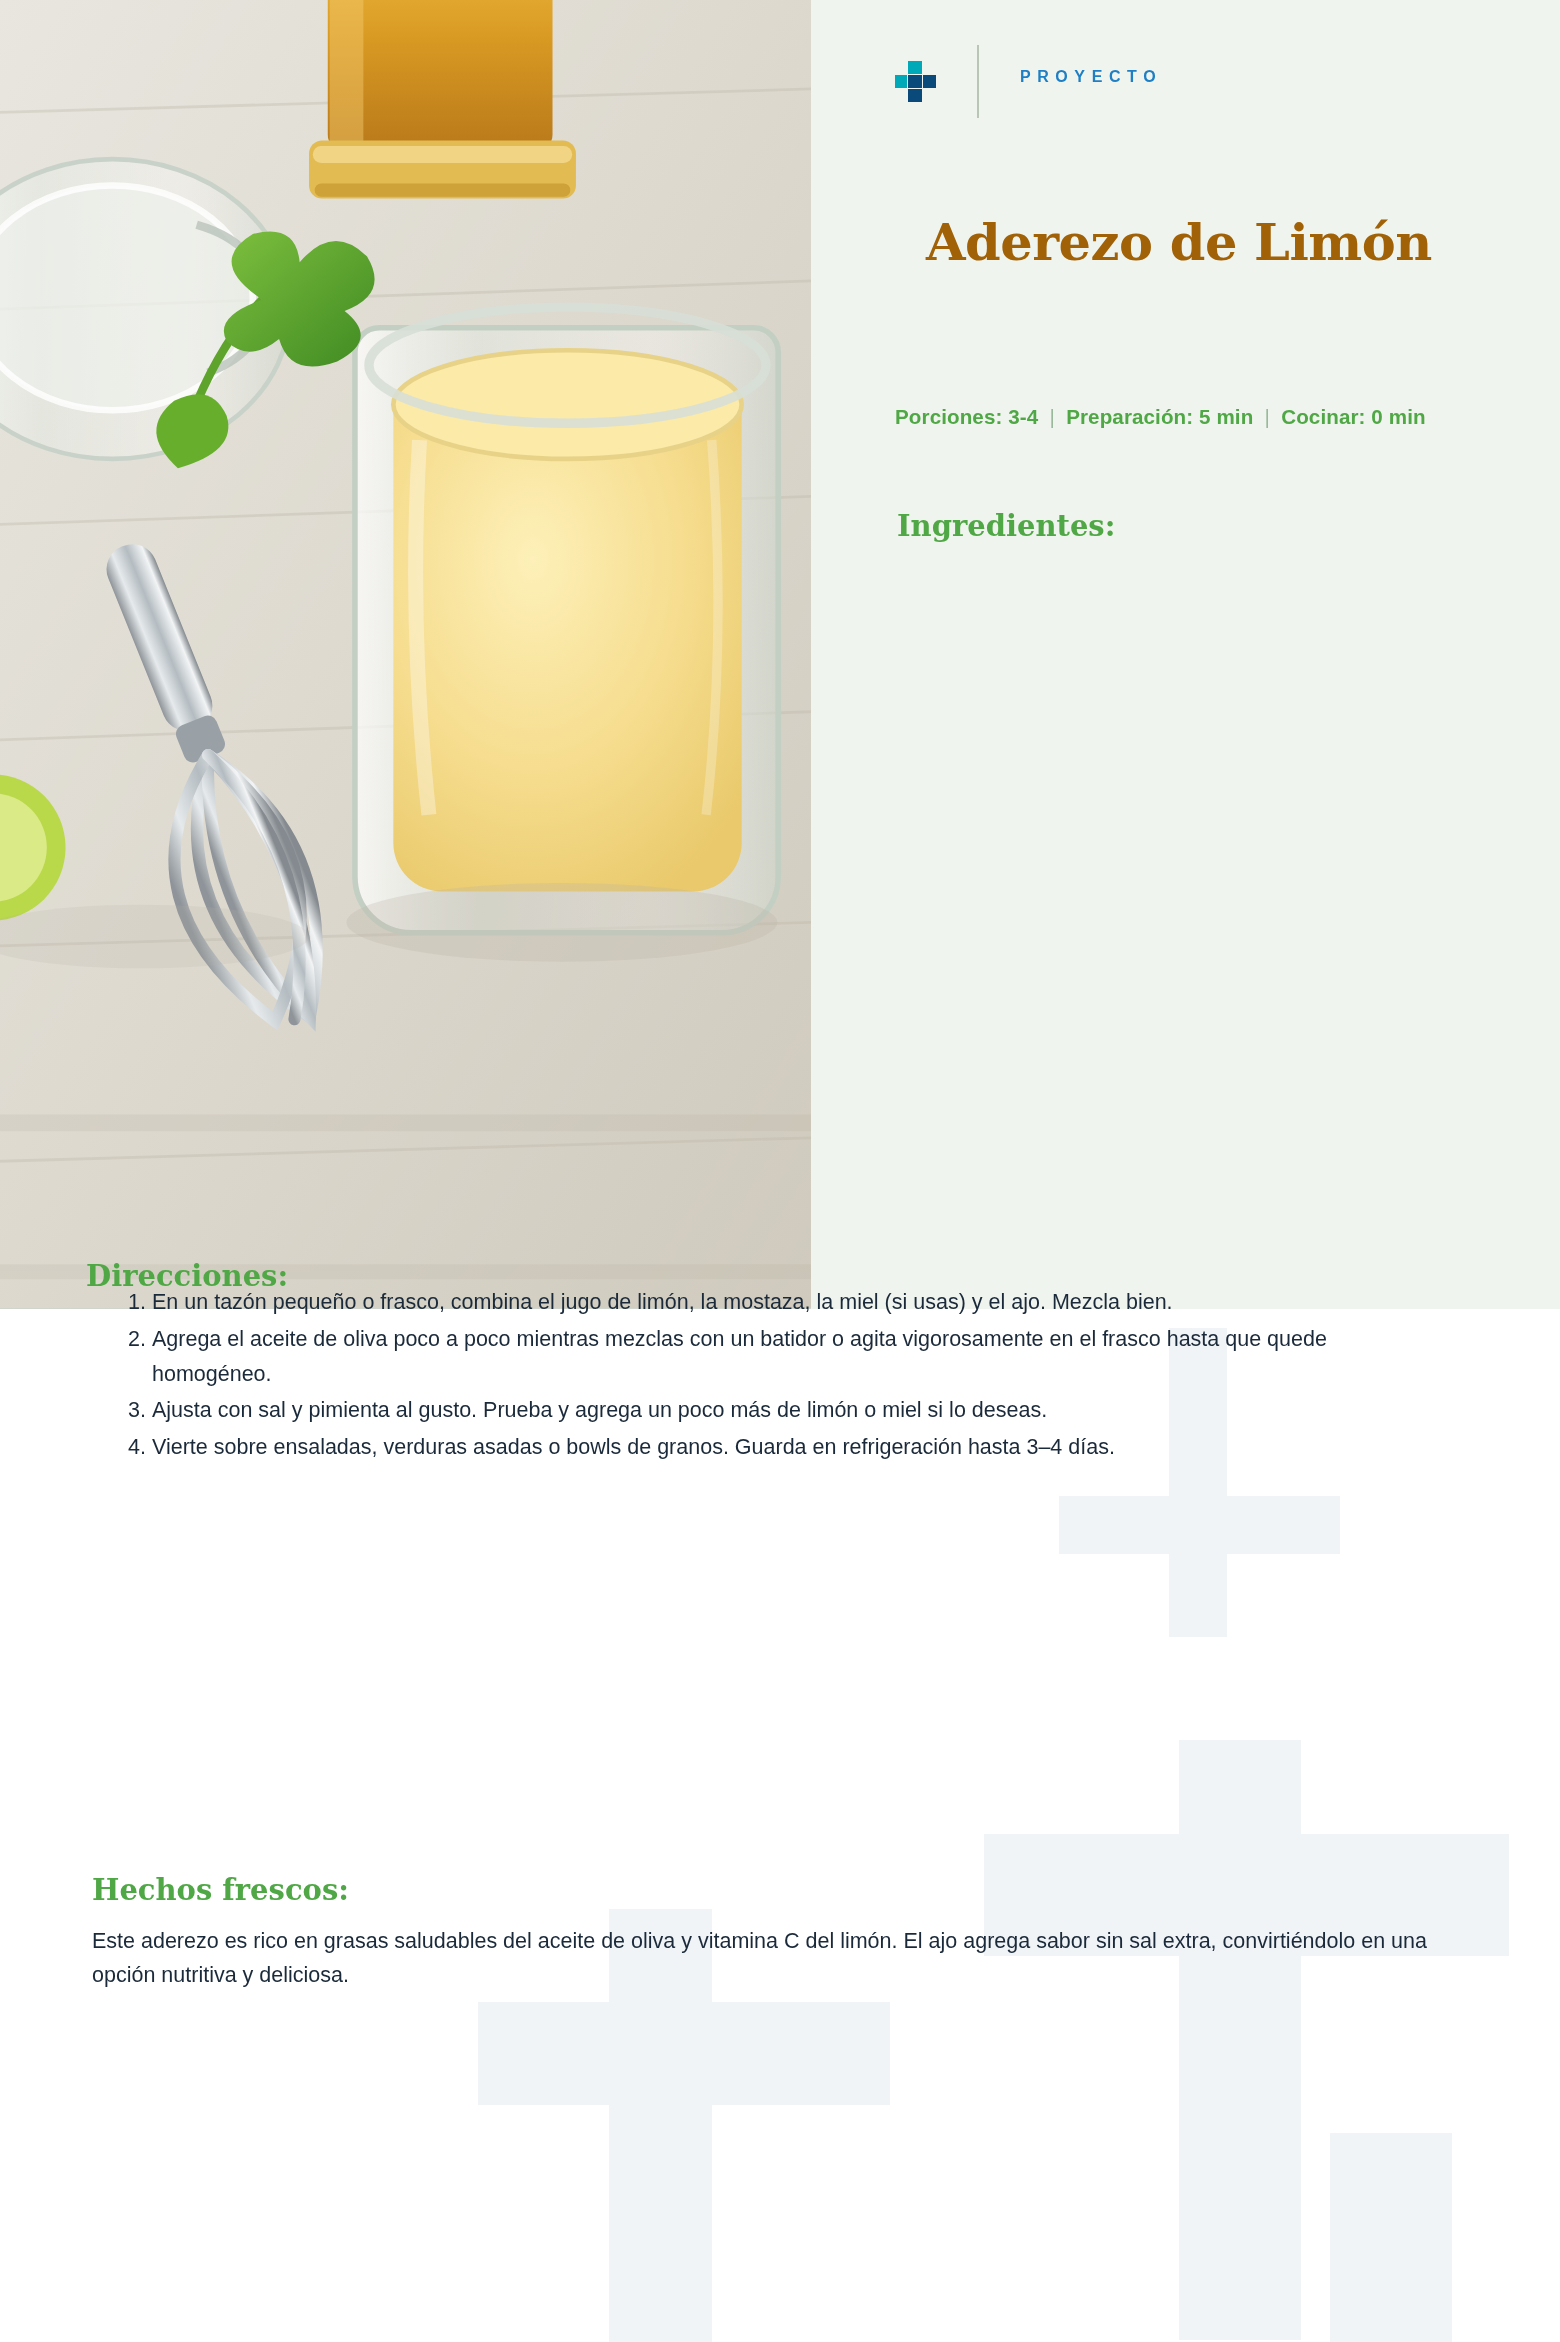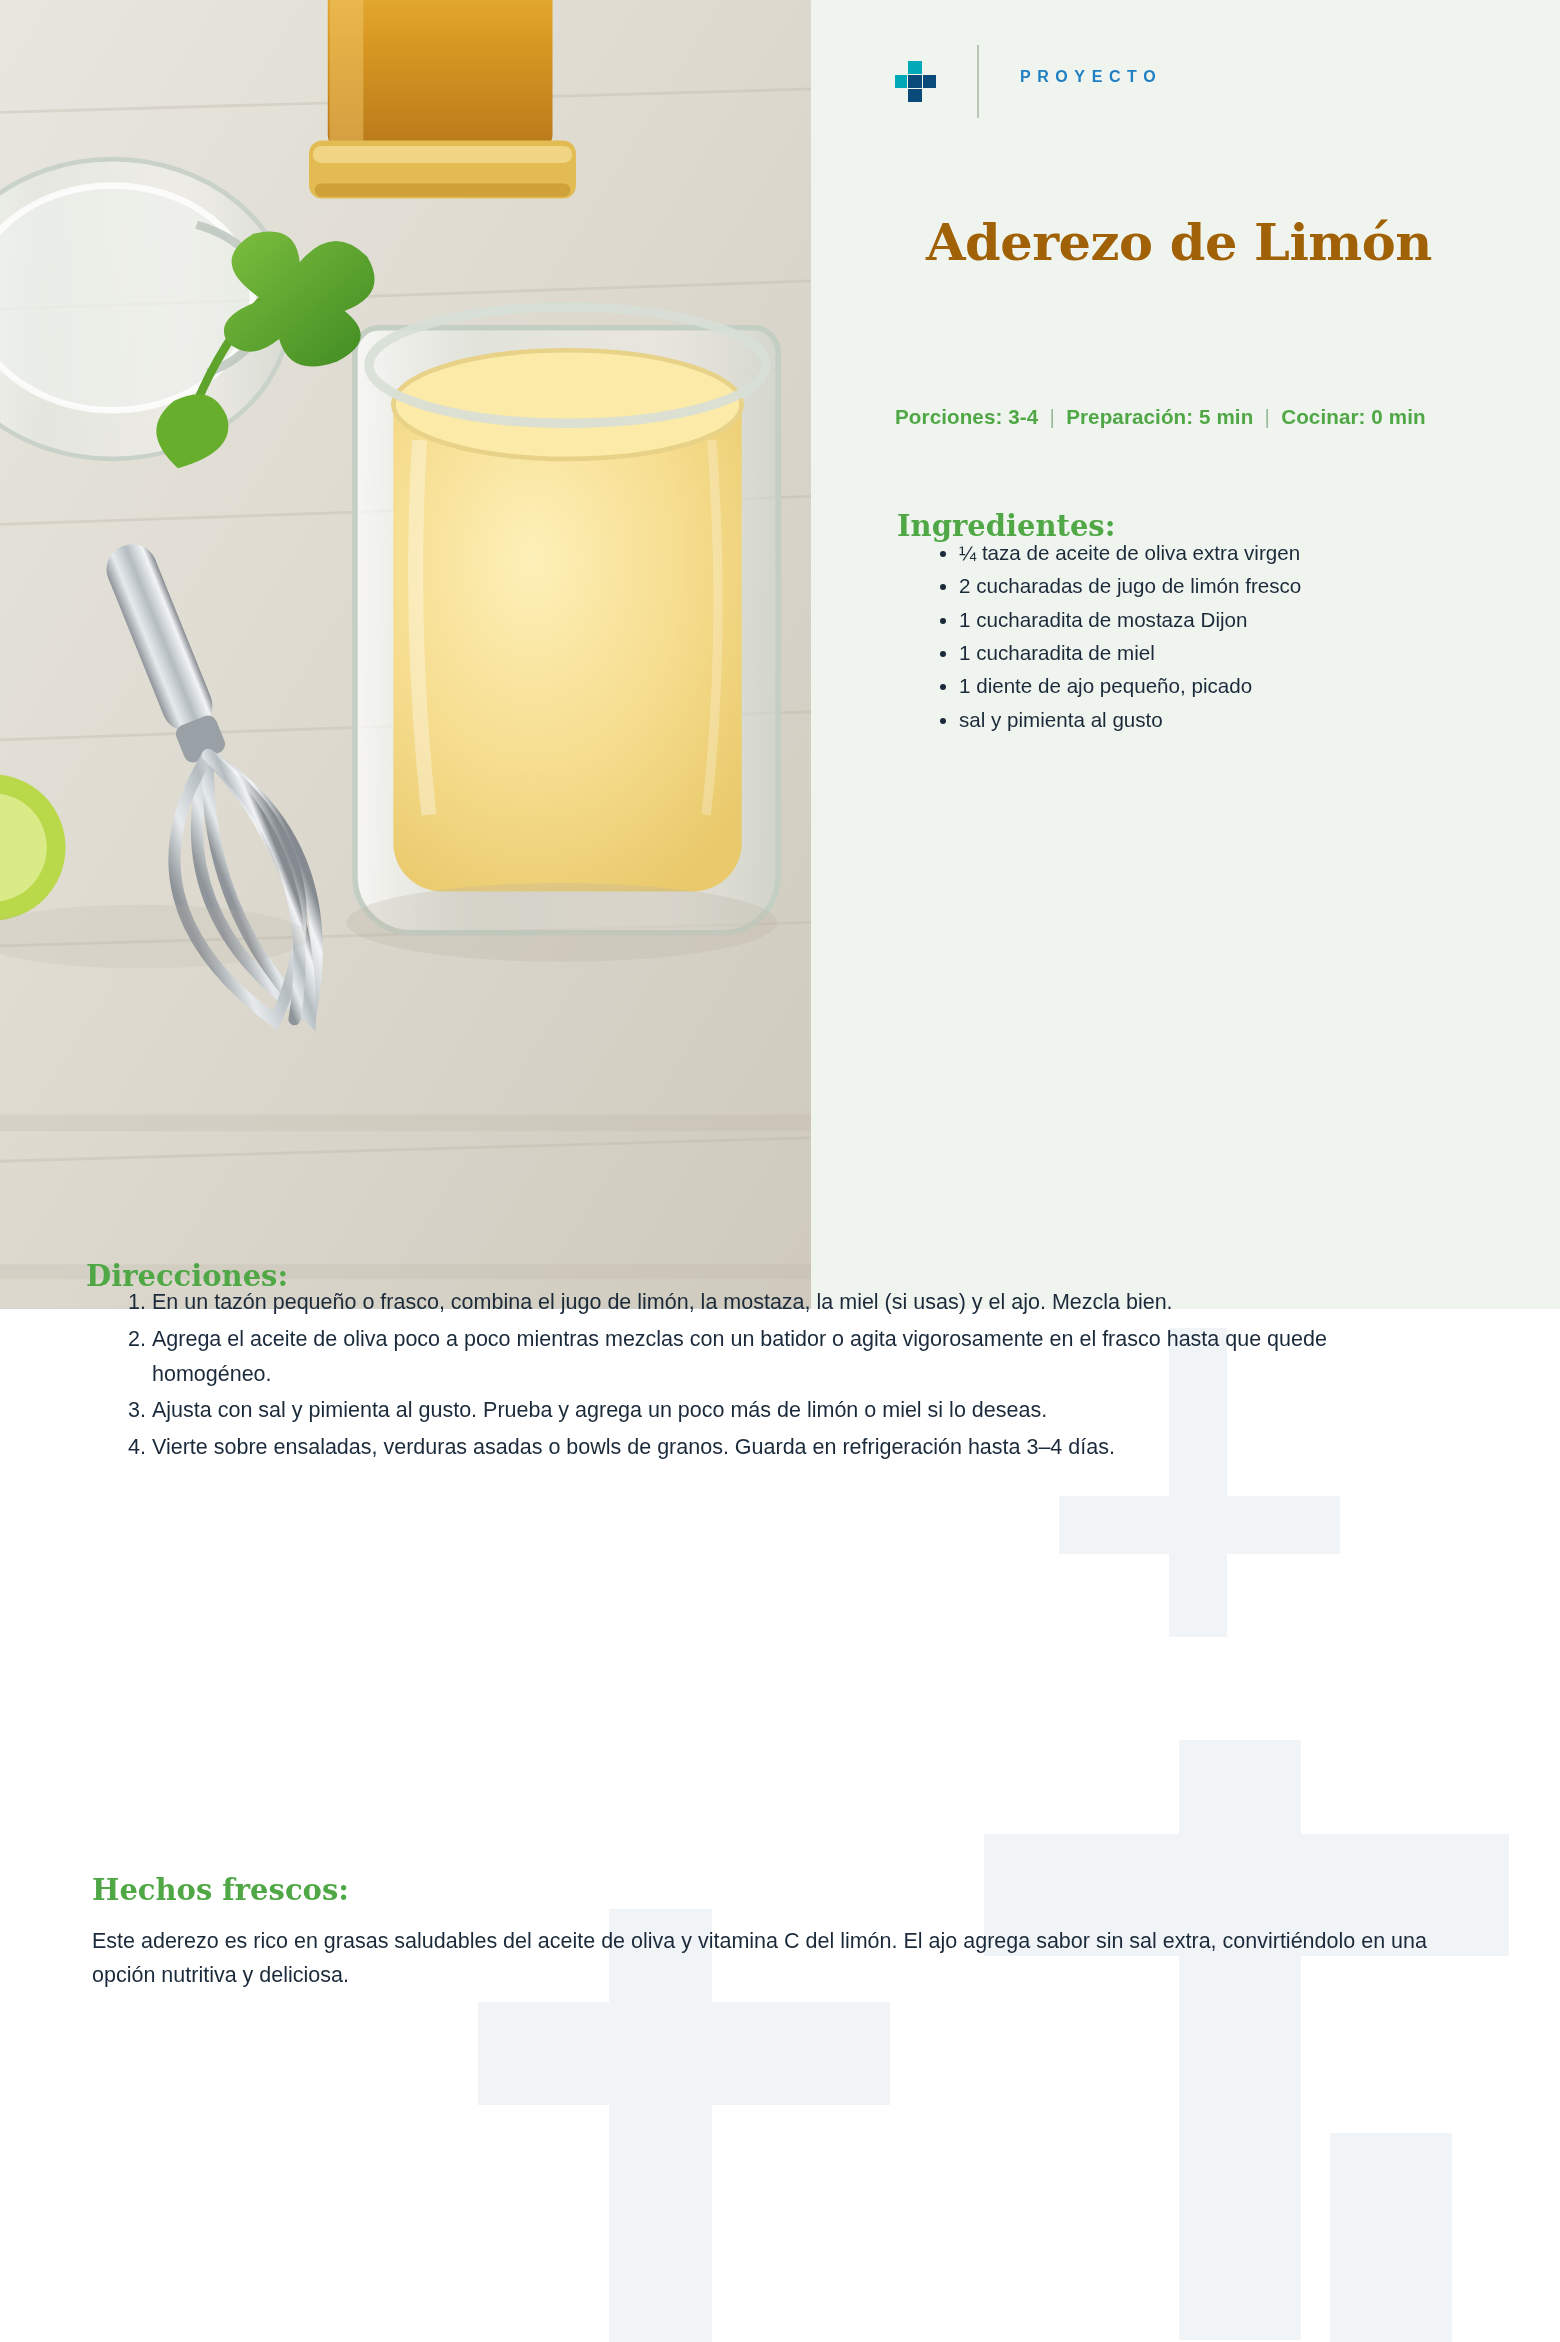--- a/index.html
+++ b/index.html
@@ -370,28 +370,20 @@
 
     <div class="meta-line">
       <span>Porciones: 3-4</span>
       <span class="meta-sep">|</span>
       <span>Preparación: 5 min</span>
       <span class="meta-sep">|</span>
       <span>Cocinar: 0 min</span>
     </div>
 
     <h2 class="ingredients-head">Ingredientes:</h2>
-    <ul class="ingredients-list">
-      <li>¼ taza de aceite de oliva extra virgen</li>
-      <li>2 cucharadas de jugo de limón fresco</li>
-      <li>1 cucharadita de mostaza Dijon</li>
-      <li>1 cucharadita de miel</li>
-      <li>1 diente de ajo pequeño, picado</li>
-      <li>sal y pimienta al gusto</li>
-    </ul>
   </div>
 </div>
 
 <div class="bottom-section">
   <span class="wm wm-a1"></span>
   <span class="wm wm-a2"></span>
   <span class="wm wm-b1"></span>
   <span class="wm wm-b2"></span>
   <span class="wm wm-c1"></span>
   <span class="wm wm-c2"></span>

